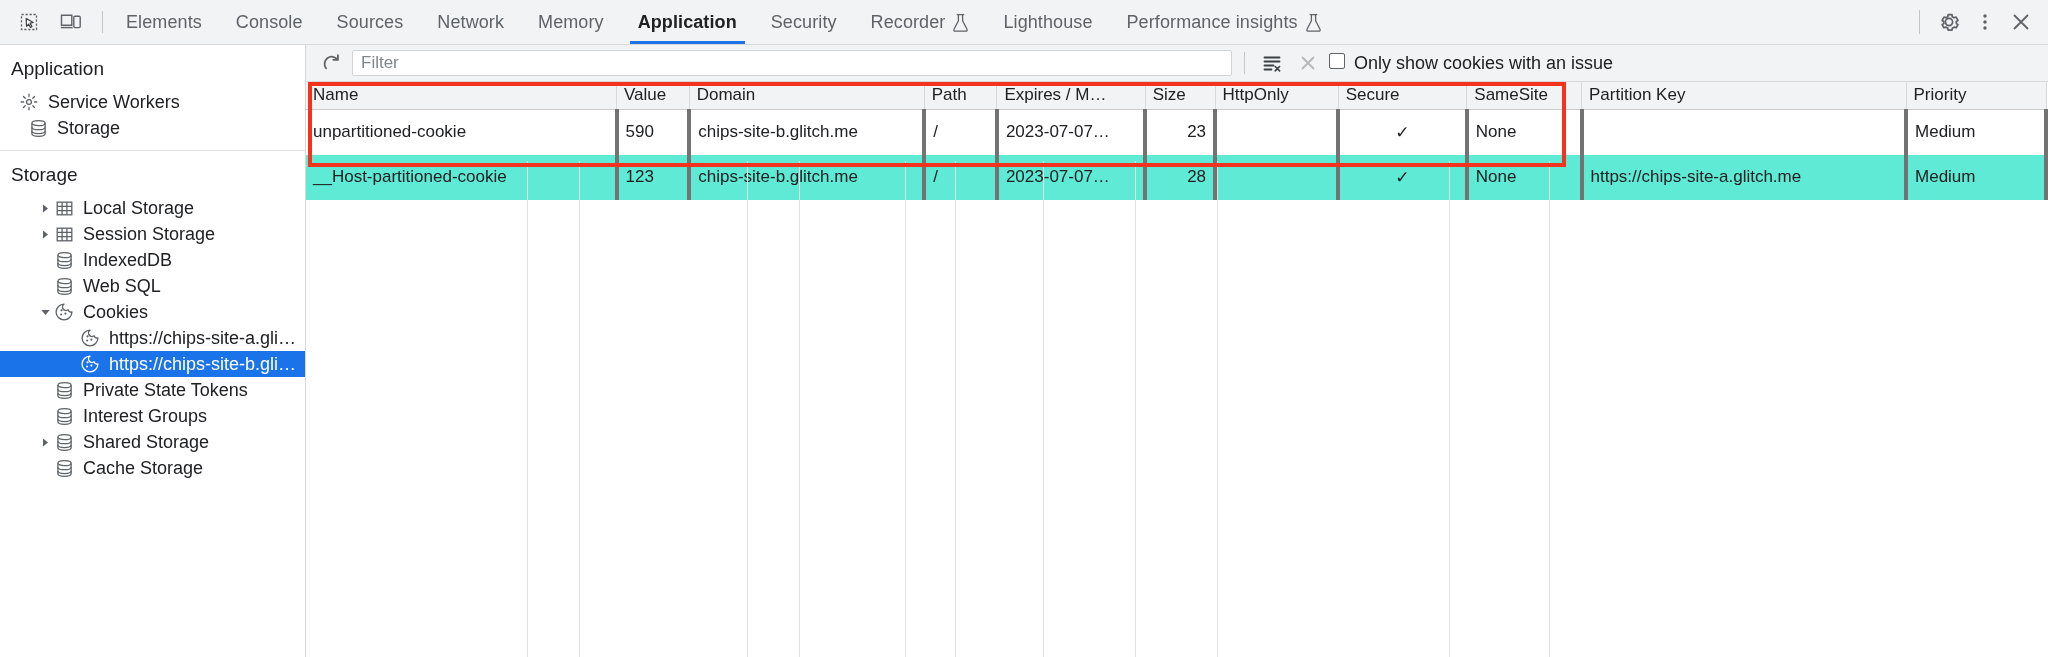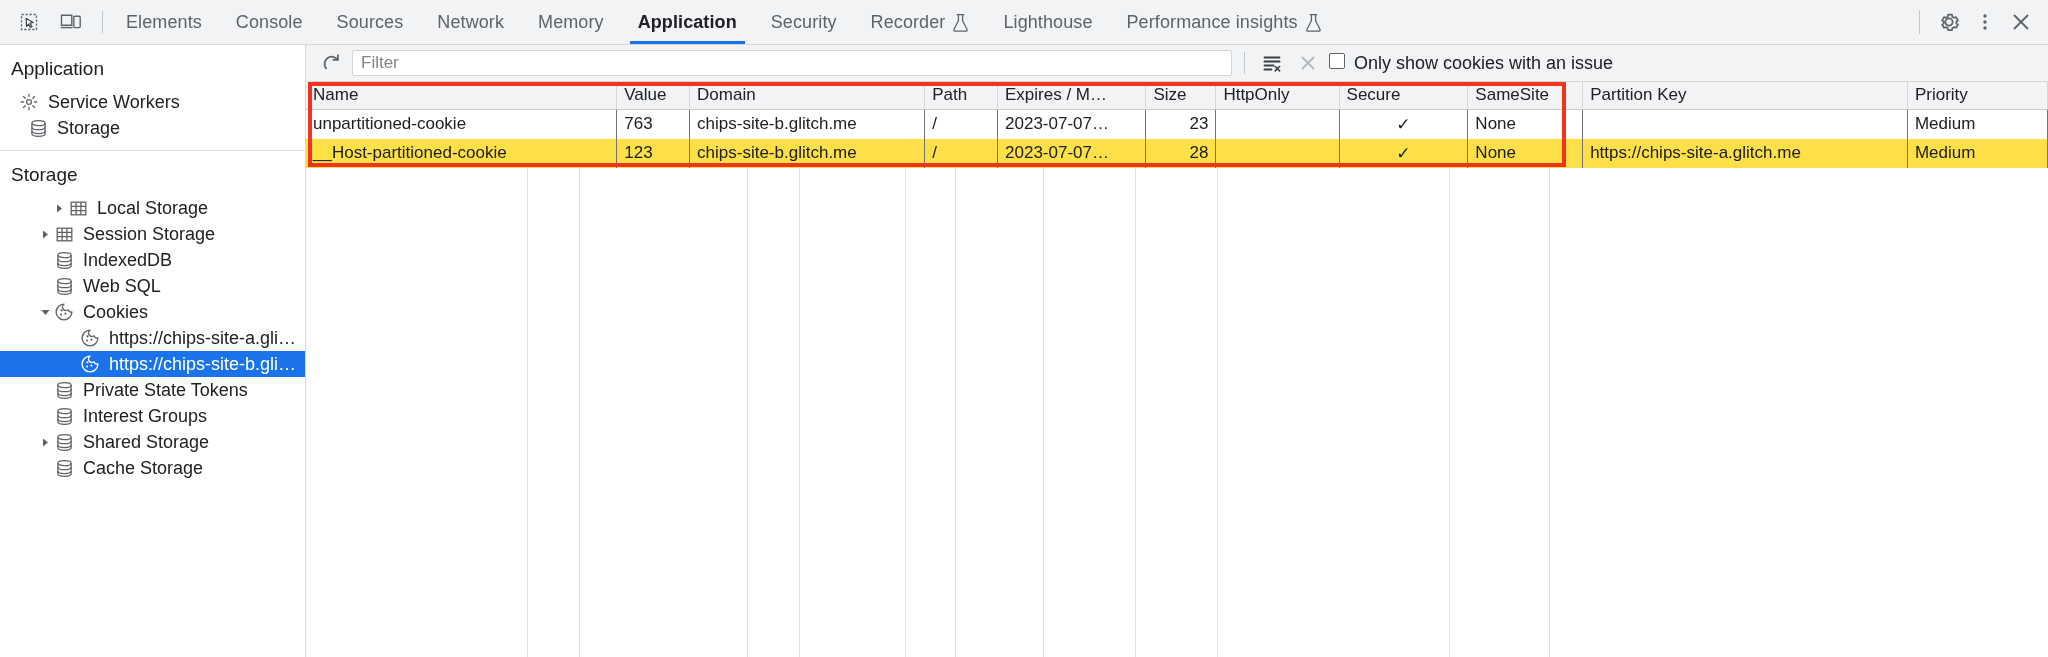--- a/index.html
+++ b/index.html
@@ -144,27 +144,27 @@
     height: 27px;
     padding: 0 7px;
     border-right: 1px solid #d6d8da;
     border-bottom: 1px solid #c8cacc;
     overflow:hidden; white-space:nowrap; text-overflow:ellipsis;
     font-size: 17px;
     color:#202124;
   }
   table.cookies tbody td {
     height: 26px;
-    padding: 4px 7px;
-    border-right: 1px solid #737373;
+    padding: 12px 7px;
+    border-right: 4px solid #737373;
     overflow:hidden; white-space:nowrap; text-overflow:ellipsis;
     font-size: 17px;
   }
   tbody tr.r-odd { background:#ffffff; }
-  tbody tr.r-even { background:#fde047; }
+  tbody tr.r-even { background:#5eead4; }
   td.num { text-align:right; }
   td.ctr { text-align:center; }
   td.indent { padding-left: 22px; }
 
   
   .fillgrid {
     position:absolute; left:0; right:0; bottom:0;
     display:flex; pointer-events:none;
   }
   .fillcol { border-right:1px solid #e0e0e0; height:100%; }
@@ -294,21 +294,21 @@
                   </g>
                 </svg>
               </span>
               <span class="tlabel">Storage</span>
             </div>
           </div>
       </div>
       <div class="panel-sec">
         <div class="sec-title">Storage</div>
         <div id="storage-items">
-            <div class="tree-row" style="padding-left: 37px; margin-left: 14px;">
+            <div class="tree-row" style="padding-left: 37px;">
               <span class="arrow">
                 <svg width="11" height="11" viewBox="0 0 11 11">
                   <path d="M3 1.4l5 4.1-5 4.1z" fill="#5f6368"></path>
                 </svg>
               </span>
               <span class="ticon">
                 <svg width="19" height="19" viewBox="0 0 19 19">
                   <g fill="none" stroke="#5f6368" stroke-width="1.3">
                     <rect x="2.2" y="3.2" width="14.6" height="12.6"></rect>
                     <path d="M2.2 7.4h14.6M2.2 11.6h14.6M7.1 3.2v12.6M11.9 3.2v12.6"></path>
@@ -532,21 +532,21 @@
                 <th>HttpOnly</th>
                 <th>Secure</th>
                 <th>SameSite</th>
                 <th>Partition Key</th>
                 <th>Priority</th>
               </tr>
           </thead>
           <tbody id="tbody">
               <tr class="r-odd">
                 <td class="indent">unpartitioned-cookie</td>
-                <td>763</td>
+                <td>590</td>
                 <td>chips-site-b.glitch.me</td>
                 <td>/</td>
                 <td>2023-07-07…</td>
                 <td class="num">23</td>
                 <td class="ctr"></td>
                 <td class="ctr">✓</td>
                 <td>None</td>
                 <td></td>
                 <td>Medium</td>
               </tr>

